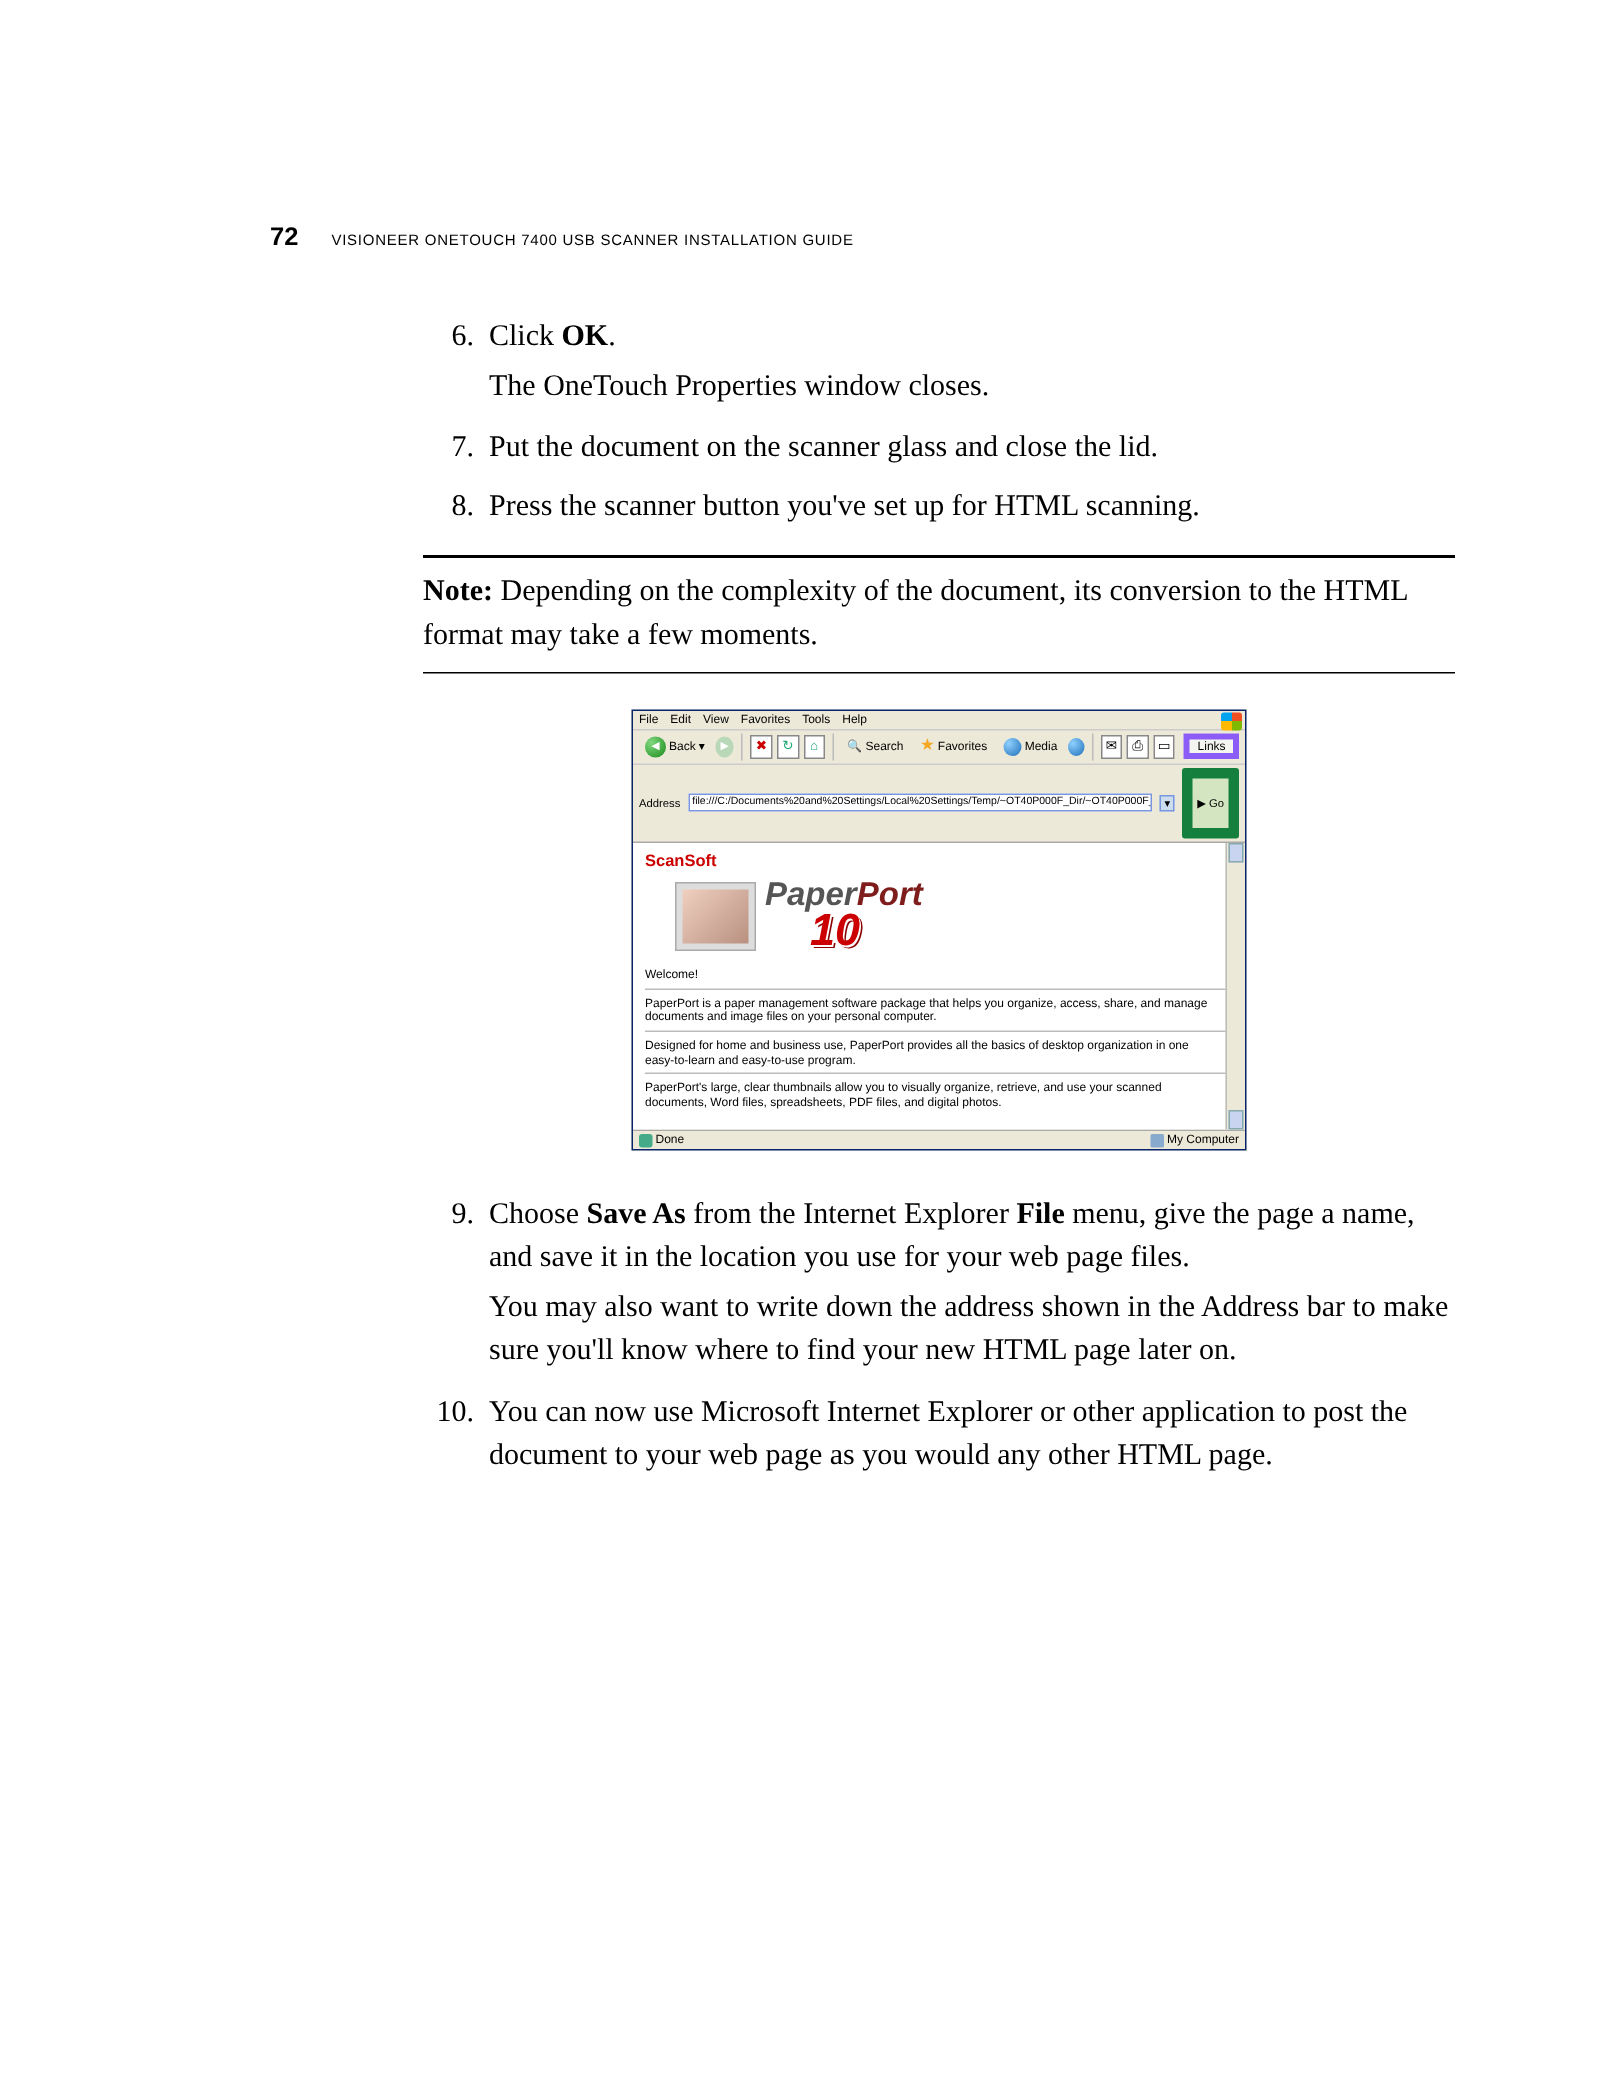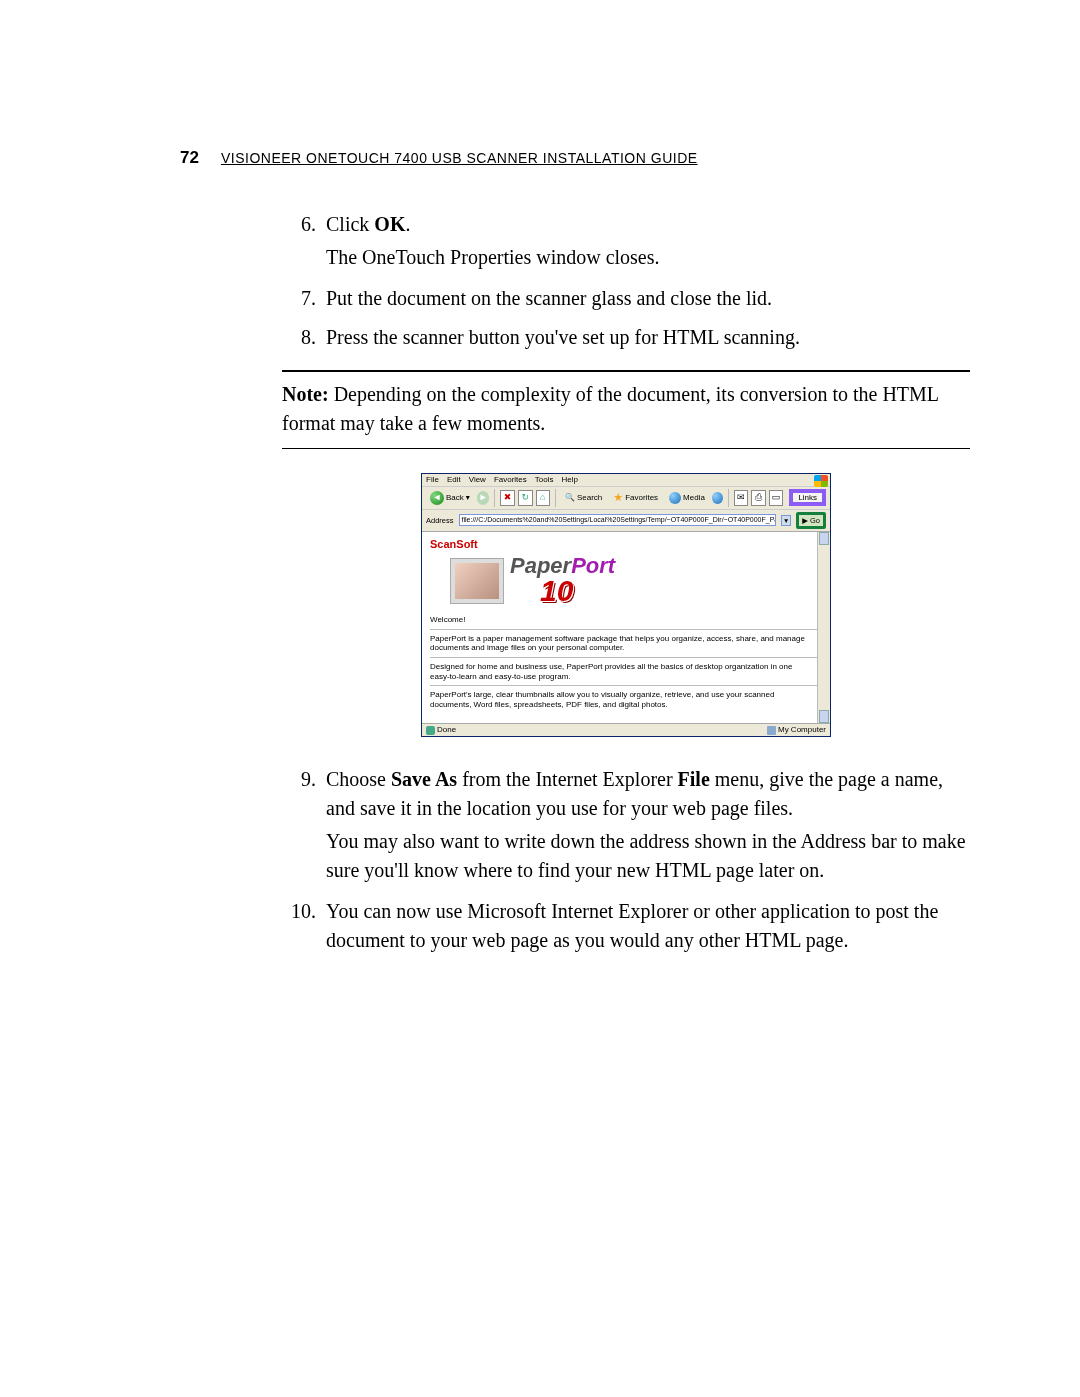--- a/index.html
+++ b/index.html
@@ -20,24 +20,23 @@
     align-items: baseline;
     margin-bottom: 42px;
     font-family: Arial, Helvetica, sans-serif;
   }
   .page-number {
     font-weight: bold;
     font-size: 17px;
     margin-right: 22px;
   }
   .header-title {
-    font-size: 14px;
+    font-size: 10px;
     font-variant: small-caps;
     letter-spacing: 0.5px;
-    text-decoration: underline;
   }
   .content {
     padding-left: 102px;
     font-size: 20px;
     line-height: 1.45;
   }
   .step {
     display: flex;
     margin-bottom: 6px;
   }
@@ -174,23 +173,23 @@
     flex:1;
     background:#fff;
     border:1px solid #7a96df;
     padding:1px 2px;
     font-size:7px;
     white-space:nowrap;
     overflow:hidden;
     text-overflow:clip;
   }
   .addr-go {
-    border:3px solid #15803d;
+    border:7px solid #15803d;
     background:#d4e5c2;
-    padding:1px 3px;
+    padding:12px 3px;
     border-radius:2px;
   }
   .ie-content {
     background:#fff;
     padding:6px 8px 10px 8px;
     font-size:8px;
     position:relative;
   }
   .ie-scroll {
     position:absolute; right:0; top:0; bottom:0; width:12px;
@@ -215,21 +214,21 @@
     position:relative;
   }
   .pp-thumb::after{
     content:""; position:absolute; inset:4px;
     background:linear-gradient(135deg,#f0d0c0,#b89080);
   }
   .pp-brand {
     font-family: Arial Black, Arial; font-style:italic;
   }
   .pp-paper { color:#555; font-size:22px; font-weight:900; }
-  .pp-port { color:#a21caf; font-size:22px; font-weight:900; }
+  .pp-port { color:#7f1d1d; font-size:22px; font-weight:900; }
   .pp-ten {
     color:#c00; font-size:30px; font-weight:900; font-style:italic;
     margin-left:30px; margin-top:-6px;
     text-shadow: 1px 1px 0 #fff, 2px 2px 0 #800;
   }
   .ie-body-text p { margin:4px 0; padding-right:14px; }
   .ie-body-text hr { border:none; border-top:1px solid #bbb; margin:4px 0; }
   .ie-status {
     background:#ece9d8; border-top:1px solid #aaa;
     display:flex; justify-content:space-between;

